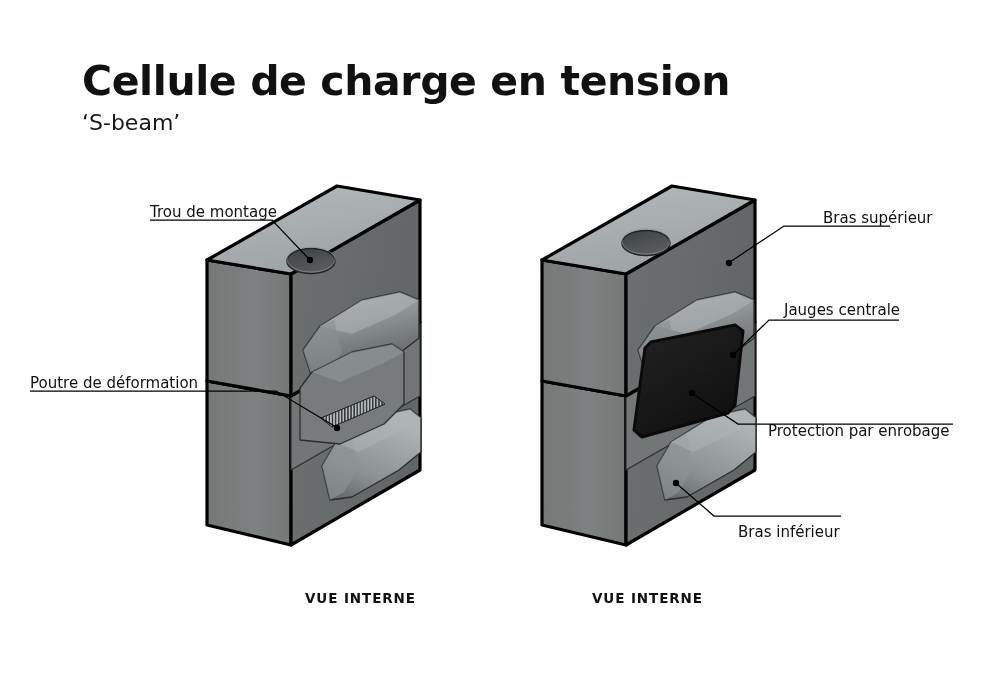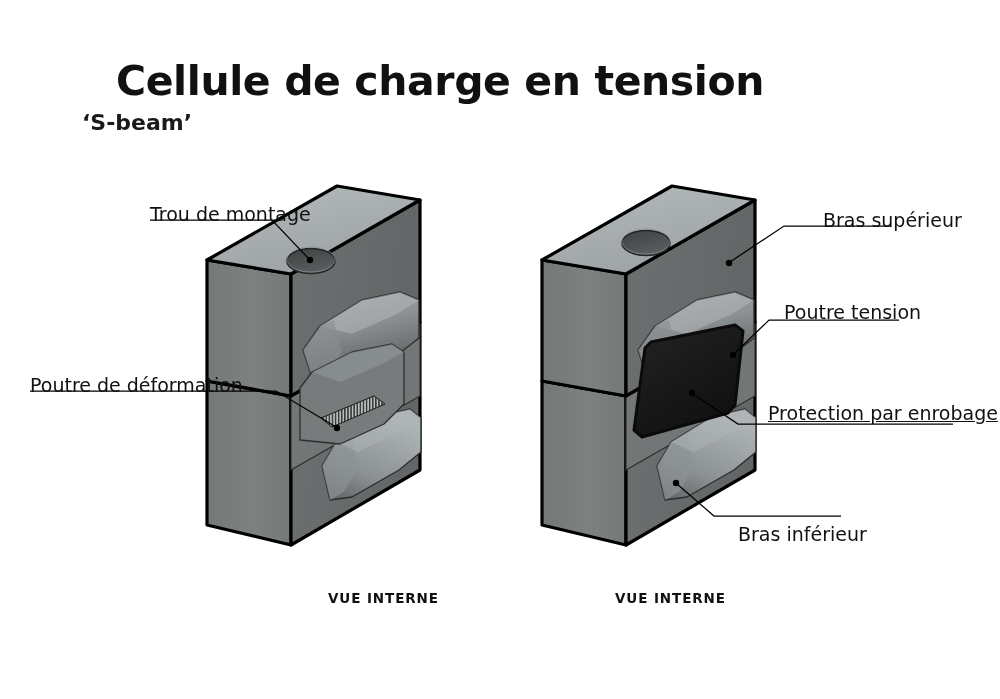--- a/index.html
+++ b/index.html
@@ -22,46 +22,44 @@
   }
   .title {
     position: absolute;
     left: 82px;
     top: 57px;
     font-size: 41px;
     font-weight: bold;
     letter-spacing: -0.4px;
     color: #111111;
     white-space: nowrap;
-    margin-left: 34px;
   }
   .subtitle {
     position: absolute;
     left: 82px;
     top: 110px;
     font-size: 22px;
-    font-weight: bold;
+    font-weight: normal;
     color: #1a1a1a;
     white-space: nowrap;
   }
   .caption {
     position: absolute;
     font-size: 13.5px;
     font-weight: bold;
     letter-spacing: 0.9px;
     color: #111111;
     white-space: nowrap;
-    margin-left: 23px;
   }
   .caption.left  { left: 305px; top: 590px; }
   .caption.right { left: 592px; top: 590px; }
 
   .lbl {
     position: absolute;
-    font-size: 19px;
+    font-size: 15px;
     font-weight: normal;
     color: #111111;
     white-space: nowrap;
   }
   svg.scene {
     position: absolute;
     left: 0;
     top: 0;
     width: 1000px;
     height: 699px;
@@ -241,20 +239,20 @@
       <g>
         <path d="M841,516 L714,516 L677,484"></path>
         <circle cx="676" cy="483" r="3.2" fill="#000" stroke="none"></circle>
       </g>
     </g>
   </svg>
 
   <div class="lbl" style="left:150px; top:203px;">Trou de montage</div>
   <div class="lbl" style="left:30px;  top:374px;">Poutre de déformation</div>
   <div class="lbl" style="left:823px; top:209px;">Bras supérieur</div>
-  <div class="lbl" style="left:784px; top:301px;">Poutre tension</div>
-  <div class="lbl" style="left:768px; top:402px;text-decoration:underline;">Protection par enrobage</div>
+  <div class="lbl" style="left:784px; top:301px;">Jauges centrale</div>
+  <div class="lbl" style="left:768px; top:422px;">Protection par enrobage</div>
   <div class="lbl" style="left:738px; top:523px;">Bras inférieur</div>
 
   <div class="caption left">VUE INTERNE</div>
   <div class="caption right">VUE INTERNE</div>
 
 </div>
 
 </body></html>

